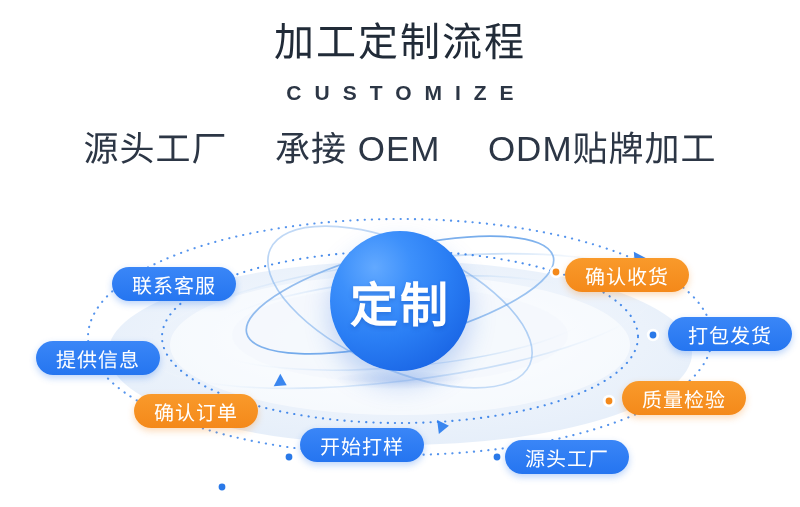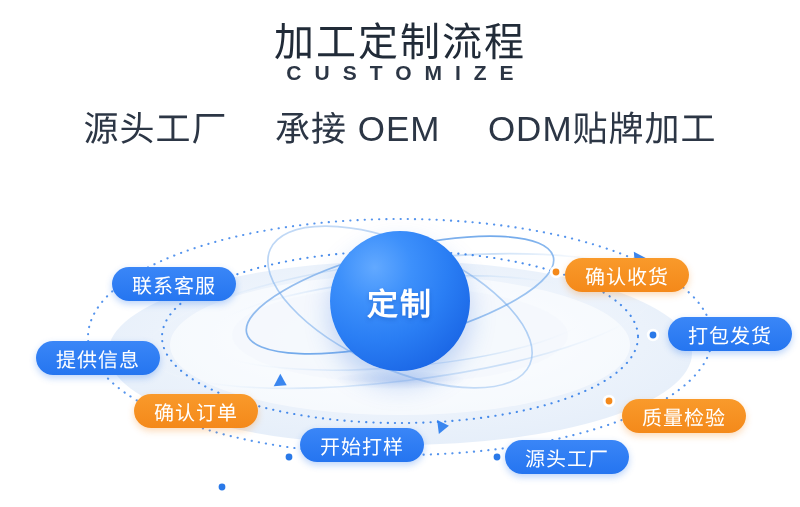--- a/index.html
+++ b/index.html
@@ -16,21 +16,21 @@
   
   .header{position:absolute;left:0;top:0;width:800px;text-align:center;}
   .title{
     font-size:40px;line-height:1;font-weight:normal;
     color:#212b38;letter-spacing:2px;
     margin-top:22px;
   }
   .subtitle-en{
     font-size:21px;line-height:1;font-weight:bold;
     color:#2c3645;letter-spacing:13px;
-    padding-left:13px;
+    margin-top:20px;padding-left:13px;
   }
   .subtitle-cn{
     font-size:35px;line-height:1;
     color:#2c3645;letter-spacing:1px;
     margin-top:28px;
   }
   .subtitle-cn .gap{display:inline-block;width:26px;}
 
   
   .diagram{position:absolute;left:0;top:195px;width:800px;height:312px;}
@@ -42,21 +42,21 @@
     left:330px;top:36px;
     width:140px;height:140px;
     border-radius:50%;
     background:radial-gradient(circle at 32% 26%, #62a9ff 0%, #3d90fb 26%, #2a7ef4 52%, #1b67e6 80%, #115cdd 100%);
     box-shadow:0 14px 26px rgba(30,100,220,0.26);
     z-index:6;
   }
   .sphere-label{
     position:absolute;inset:0;
     display:flex;align-items:center;justify-content:center;
-    color:#ffffff;font-size:31px;font-weight:bold;letter-spacing:2px;
+    color:#ffffff;font-size:48px;font-weight:bold;letter-spacing:2px;
     text-shadow:0 2px 4px rgba(10,60,160,0.30);
   }
   .sphere-shadow{
     position:absolute;left:336px;top:176px;width:128px;height:18px;
     border-radius:50%;
     background:radial-gradient(ellipse at center, rgba(90,140,220,0.22) 0%, rgba(120,160,225,0.07) 55%, rgba(255,255,255,0) 75%);
     z-index:5;
   }
 
   
@@ -194,21 +194,21 @@
       </div>
       <div class="pill orange" style="left: 134px; top: 394px;">
         <span>确认订单</span>
       </div>
       <div class="pill blue" style="left: 300px; top: 428px;">
         <span>开始打样</span>
       </div>
       <div class="pill blue" style="left: 505px; top: 440px;">
         <span>源头工厂</span>
       </div>
-      <div class="pill orange" style="left: 622px; top: 399px; align-items: center;">
+      <div class="pill orange" style="left: 622px; top: 381px; align-items: center;">
         <span>质量检验</span>
       </div>
       <div class="pill blue" style="left: 668px; top: 317px;">
         <span>打包发货</span>
       </div>
       <div class="pill orange" style="left: 565px; top: 258px;">
         <span>确认收货</span>
       </div>
     </div>
 

